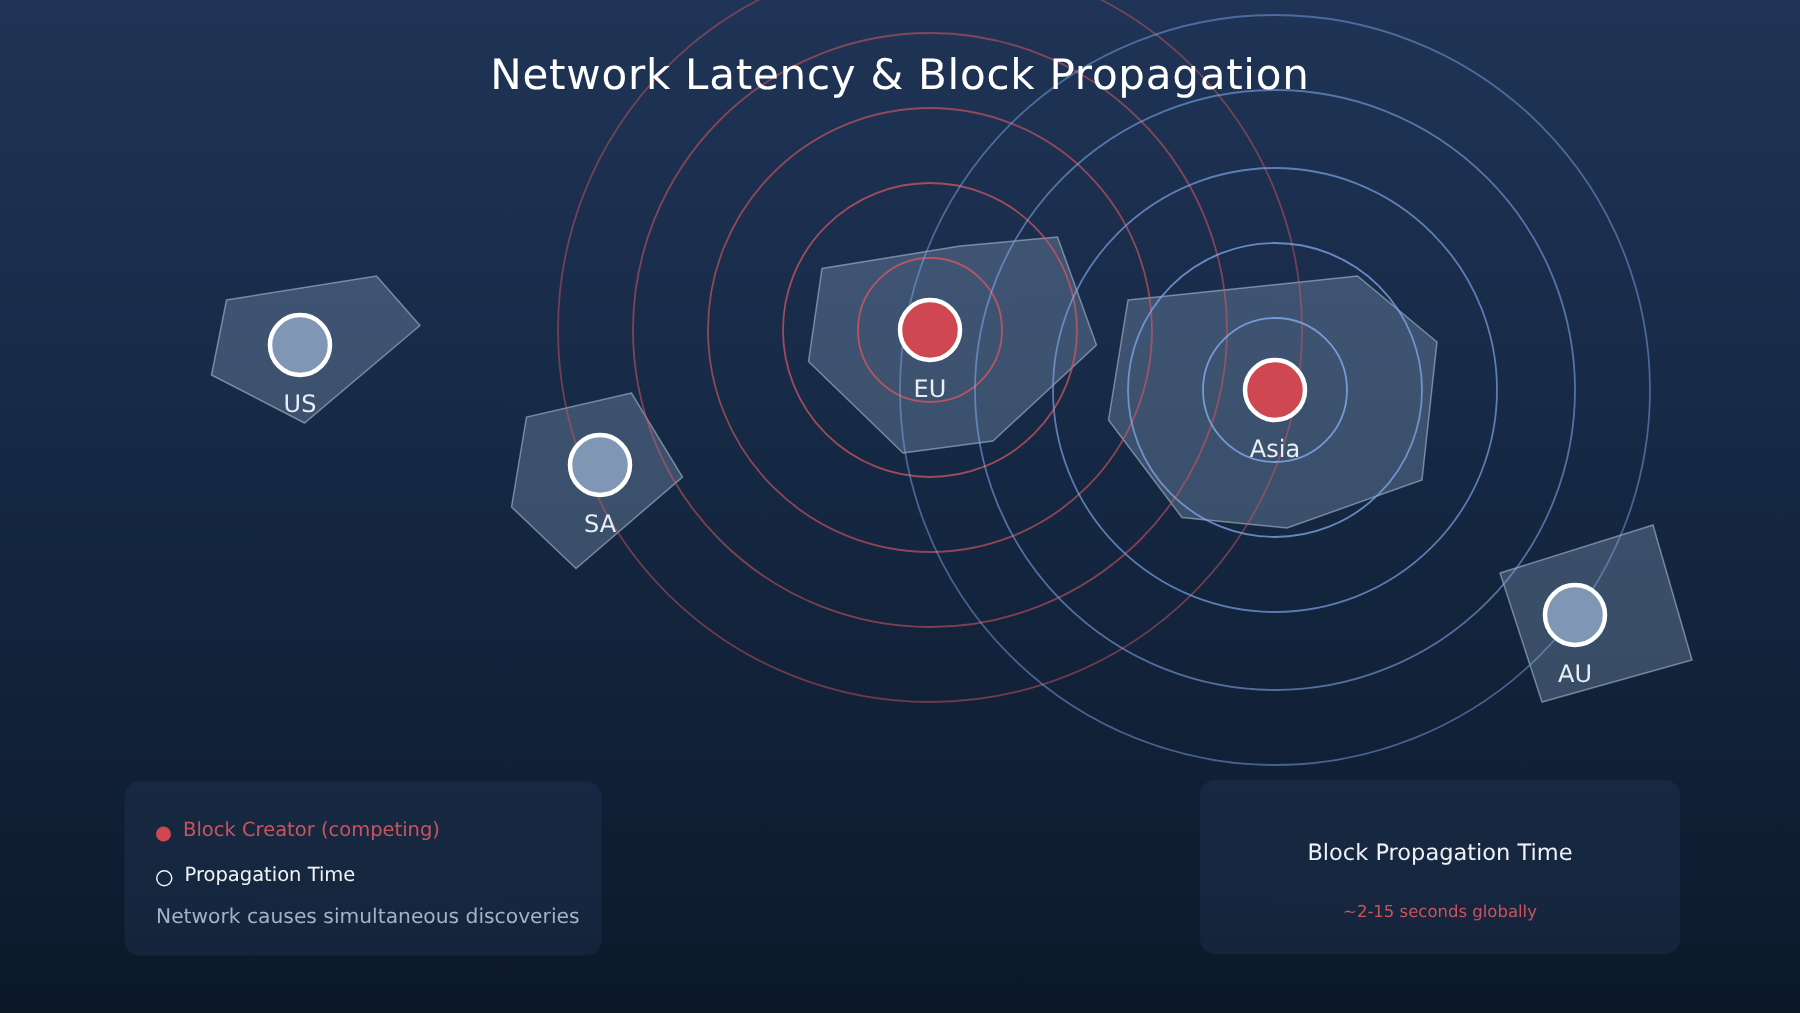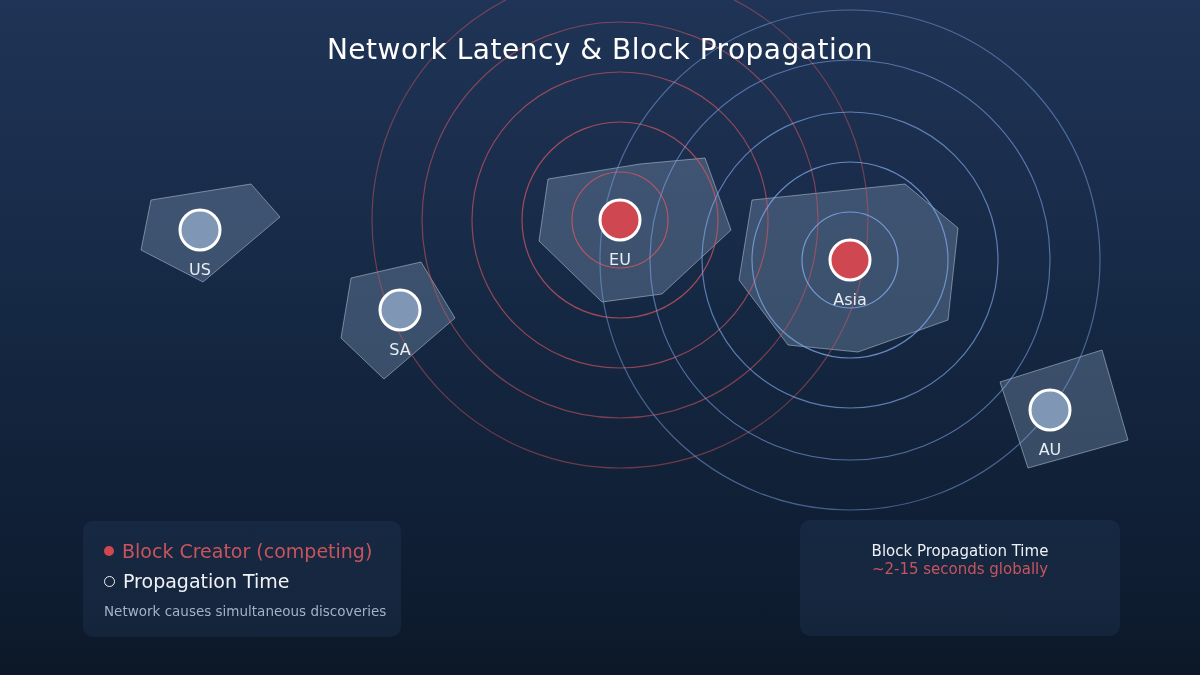--- a/index.html
+++ b/index.html
@@ -11,30 +11,30 @@
   svg.diagram{position:absolute;left:0;top:0;width:1200px;height:675px;display:block;}
   .title{
     position:absolute;left:0;top:33px;width:100%;text-align:center;
     color:#ffffff;font-size:28px;font-weight:400;letter-spacing:.5px;
   }
   .panel{
     position:absolute;border-radius:10px;
     background:rgba(90,130,185,0.10);
   }
   .legend{left:83px;top:521px;width:318px;height:116px;padding:20px 0 0 21px;box-sizing:border-box;}
-  .legend-row{display:flex;align-items:center;height:20px;margin-bottom:10px;font-size:19px;}
+  .legend-row{display:flex;align-items:flex-end;height:20px;margin-bottom:10px;font-size:13px;}
   .legend-note{font-size:13.5px;color:#a2b3c7;height:20px;display:flex;align-items:center;}
   .marker{display:inline-block;width:10px;height:10px;border-radius:50%;margin-right:8px;flex:0 0 auto;}
   .marker.filled{background:#cf4750;}
   .marker.open{background:transparent;border:1.5px solid #f0f3f6;width:9px;height:9px;}
   .red-text{color:#c9545e;}
   .white-text{color:#f0f3f6;}
   .info{left:800px;top:520px;width:320px;height:116px;text-align:center;box-sizing:border-box;padding-top:22px;}
-  .info-title{color:#eef2f7;font-size:15px;}
-  .info-value{font-size:15px;}
+  .info-title{color:#eef2f7;font-size:15px;margin-top:17px;}
+  .info-value{font-size:11px;margin-top:24px;}
 </style>
 </head>
 <body>
 
 <div class="stage">
 
   <svg class="diagram" id="diagram" viewBox="0 0 1200 675">
       <polygon points="141,250 151,200 251,184 280,217 203,282" fill="rgba(150,176,206,0.30)" stroke="rgba(216,228,242,0.45)" stroke-width="1"></polygon>
       <polygon points="421,262 351,278 341,338 384,379 455,318" fill="rgba(150,176,206,0.30)" stroke="rgba(216,228,242,0.45)" stroke-width="1"></polygon>
       <polygon points="539,241 548,179 640,164 705,158 731,230 662,294 602,302" fill="rgba(150,176,206,0.30)" stroke="rgba(216,228,242,0.45)" stroke-width="1"></polygon>

